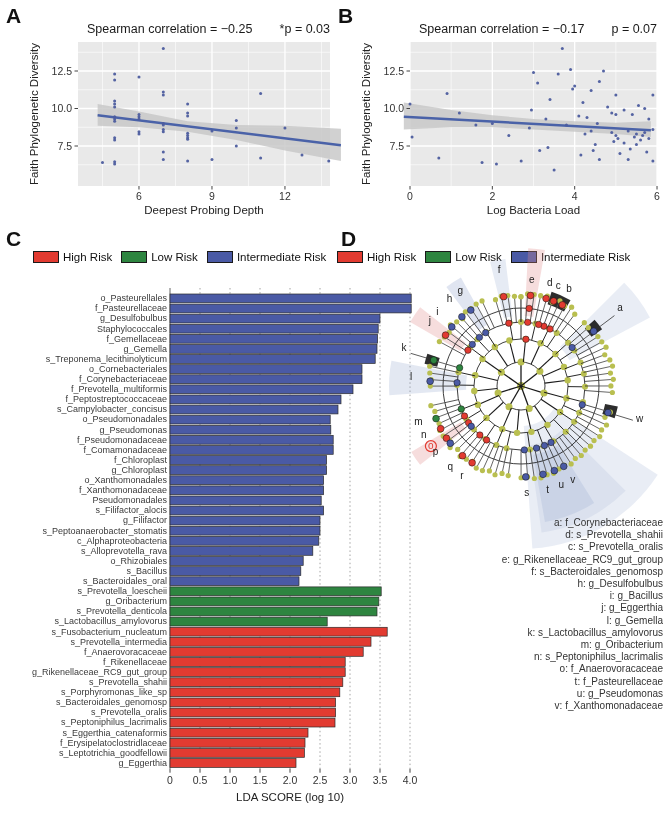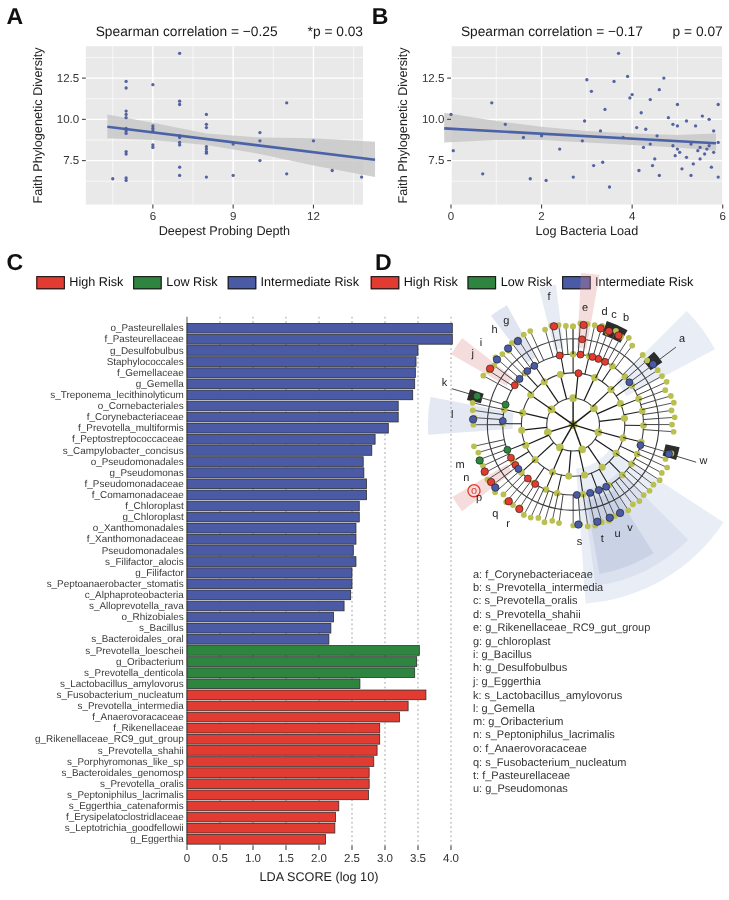--- a/index.html
+++ b/index.html
@@ -3,21 +3,21 @@
 <meta charset="utf-8">
 <style>
   html,body{margin:0;padding:0;background:#ffffff;}
   #fig{position:relative;width:663px;height:818px;background:#ffffff;overflow:hidden;
        font-family:"Liberation Sans",sans-serif;}
   .plabel{position:absolute;font-size:21px;font-weight:bold;color:#111;}
   svg{position:absolute;overflow:visible;}
   .legend{position:absolute;display:flex;align-items:flex-start;font-size:11.5px;color:#111;white-space:nowrap;}
   .legend .sw{display:inline-block;width:26px;height:12px;border:1.4px solid #1a1a1a;margin-right:4px;box-sizing:border-box;}
   .legend .item{display:flex;align-items:center;margin-right:9px;}
-  #cladoKey{position:absolute;left:430px;top:517px;width:233px;font-size:10px;line-height:12.2px;color:#333;}
+  #cladoKey{position:absolute;left:430px;top:517px;width:233px;font-size:10px;line-height:12.2px;color:#333;text-align:right;}
   #cladoKey .krow{white-space:nowrap;}
 </style>
 </head>
 <body>
 
 <div id="fig">
   <div class="plabel" style="left:6px;top:4px;">A</div>
   <div class="plabel" style="left:338px;top:4px;">B</div>
   <div class="plabel" style="left:6px;top:227px;">C</div>
   <div class="plabel" style="left:341px;top:227px;">D</div>
@@ -799,30 +799,29 @@
       <circle cx="193.72191221351608" cy="210.34823095016236" r="3.4" fill="#4a5aa5" stroke="#111" stroke-width="0.5"></circle>
       <circle cx="181.046180018297" cy="186.50864594297133" r="3.2" fill="#4a5aa5" stroke="#111" stroke-width="0.5"></circle>
       <text x="202.641871906448" y="227.12423521448196" font-size="10" text-anchor="middle" fill="#222" font-family="&quot;Liberation Sans&quot;,sans-serif">v</text>
       <circle cx="238.02373279263622" cy="156.60582512976904" r="3.4" fill="#4a5aa5" stroke="#111" stroke-width="0.5"></circle>
       <circle cx="212.20350438163427" cy="148.71178910225515" r="3.2" fill="#4a5aa5" stroke="#111" stroke-width="0.5"></circle>
       <line x1="262.8876564476751" y1="164.2074894525602" x2="243.76156132841442" y2="158.36005535810546" stroke="#333" stroke-width="0.8"></line>
       <text x="269.5817897394164" y="166.25409138561935" font-size="10" text-anchor="middle" fill="#222" font-family="&quot;Liberation Sans&quot;,sans-serif">w</text>
     </svg>
   <div id="cladoKey">
       <div class="krow">a: f_Corynebacteriaceae</div>
-      <div class="krow">b: s_Prevotella_intermedia</div>
+      <div class="krow">d: s_Prevotella_shahii</div>
       <div class="krow">c: s_Prevotella_oralis</div>
-      <div class="krow">d: s_Prevotella_shahii</div>
       <div class="krow">e: g_Rikenellaceae_RC9_gut_group</div>
-      <div class="krow">g: g_chloroplast</div>
+      <div class="krow">f: s_Bacteroidales_genomosp</div>
+      <div class="krow">h: g_Desulfobulbus</div>
       <div class="krow">i: g_Bacillus</div>
-      <div class="krow">h: g_Desulfobulbus</div>
       <div class="krow">j: g_Eggerthia</div>
+      <div class="krow">l: g_Gemella</div>
       <div class="krow">k: s_Lactobacillus_amylovorus</div>
-      <div class="krow">l: g_Gemella</div>
       <div class="krow">m: g_Oribacterium</div>
       <div class="krow">n: s_Peptoniphilus_lacrimalis</div>
       <div class="krow">o: f_Anaerovoracaceae</div>
-      <div class="krow">q: s_Fusobacterium_nucleatum</div>
       <div class="krow">t: f_Pasteurellaceae</div>
       <div class="krow">u: g_Pseudomonas</div>
+      <div class="krow">v: f_Xanthomonadaceae</div>
     </div>
 </div>
 
 </body></html>

